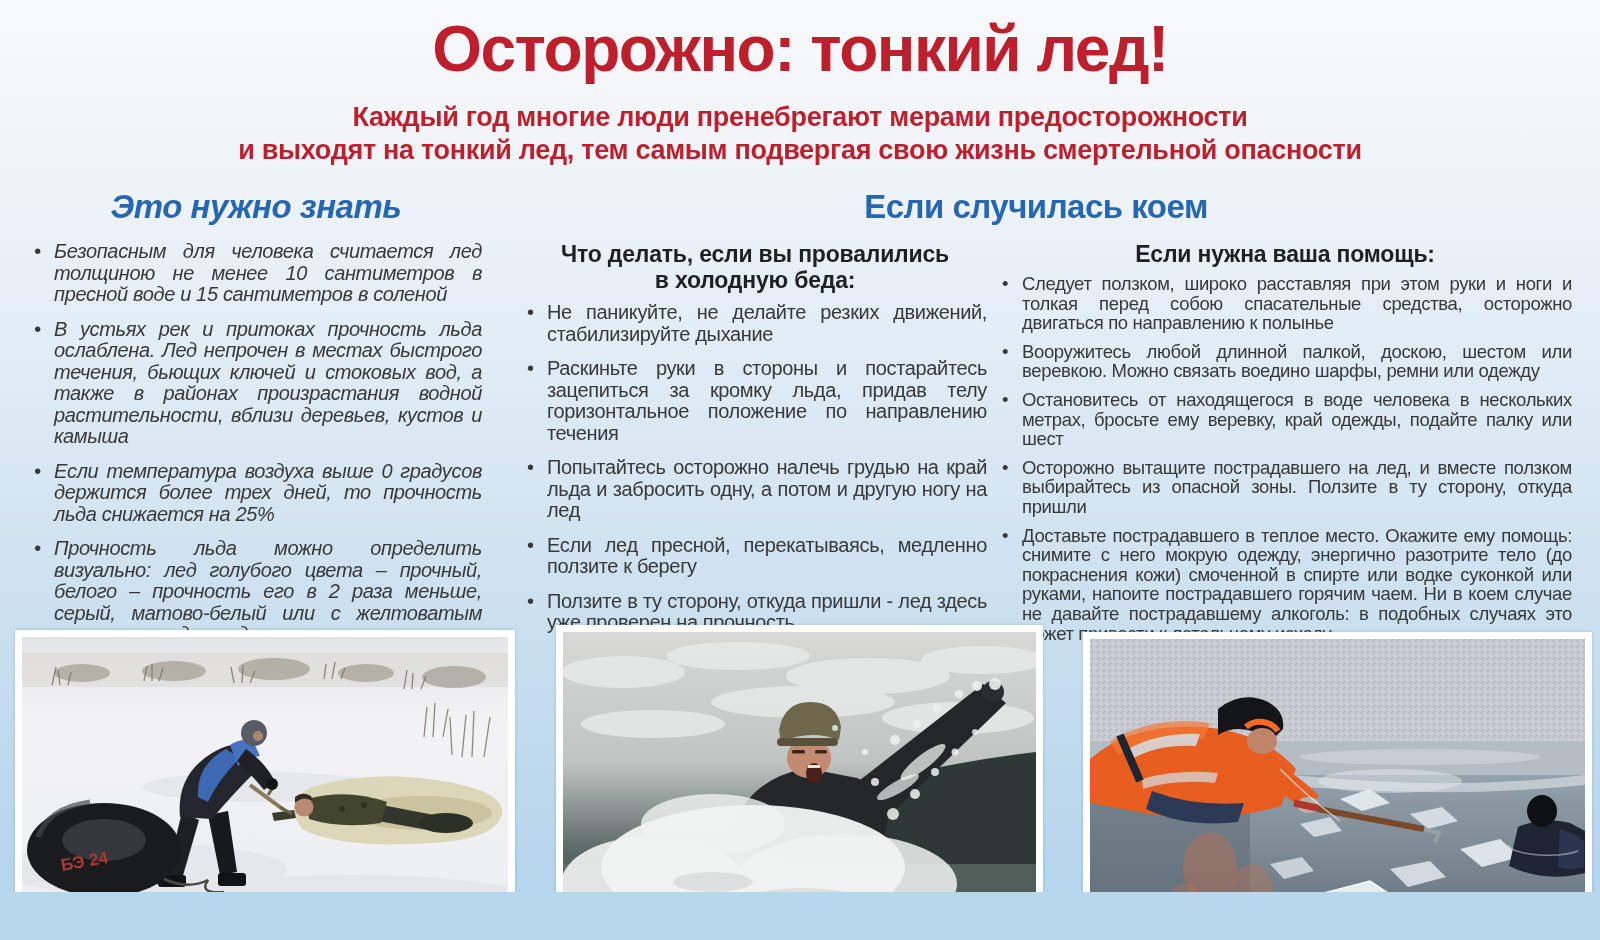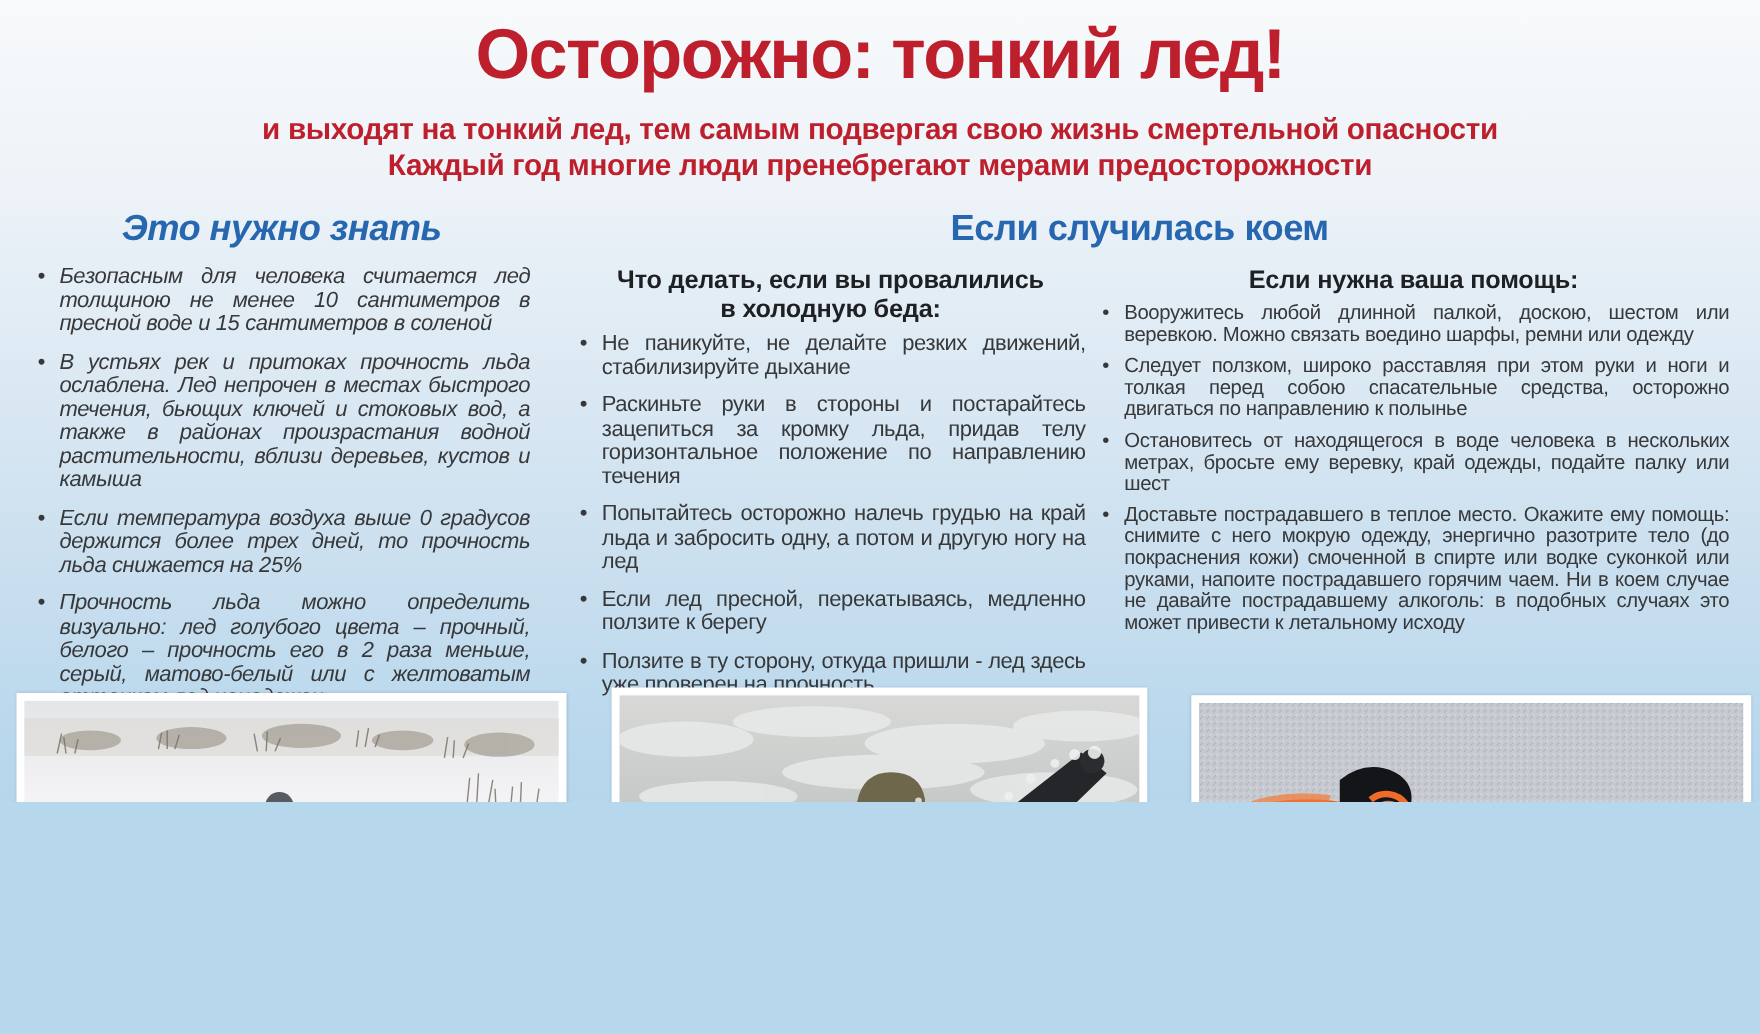--- a/index.html
+++ b/index.html
@@ -1,20 +1,20 @@
 <!DOCTYPE html>
 <html><head>
 <meta charset="utf-8">
 <style>
   html, body { margin: 0; padding: 0; background: #b7d7ec; }
   * { box-sizing: border-box; }
   .poster {
     position: relative;
     width: 1600px;
-    height: 729px;
+    height: 892px;
     overflow: hidden;
     font-family: "Liberation Sans", "DejaVu Sans", sans-serif;
     background: linear-gradient(180deg,
       #f8fafb 0%, #eef3f8 22%, #ddeaf4 45%,
       #cce0ef 68%, #bcd9ed 88%, #b6d6ec 100%);
     --red: #be1f2d;
     --blue: #2767b0;
     --ink: #37383a;
   }
   .title {
@@ -63,22 +63,22 @@
   .photo3 { left: 1083px; top: 632px; width: 509px; height: 297px; }
 </style>
 </head>
 <body>
 
 <div class="poster">
 
   <h1 class="title">Осторожно: тонкий лед!</h1>
 
   <div class="subtitle">
+    <div>Каждый год многие люди пренебрегают мерами предосторожности</div>
     <div>и выходят на тонкий лед, тем самым подвергая свою жизнь смертельной опасности</div>
-    <div>Каждый год многие люди пренебрегают мерами предосторожности</div>
   </div>
 
   <section class="col-know">
     <h2 class="section-h">Это нужно знать</h2>
     <ul class="bullets b-know">
       <li>Безопасным для человека считается лед толщиною не менее 10 сантиметров в пресной воде и 15 сантиметров в соленой</li>
       <li>В устьях рек и притоках прочность льда ослаблена. Лед непрочен в местах быстрого течения, бьющих ключей и стоковых вод, а также в районах произрастания водной растительности, вблизи деревьев, кустов и камыша</li>
       <li>Если температура воздуха выше 0 градусов держится более трех дней, то прочность льда снижается на 25%</li>
       <li>Прочность льда можно определить визуально: лед голубого цвета – прочный, белого – прочность его в 2 раза меньше, серый, матово-белый или с желтоватым оттенком лед ненадежен</li>
     </ul>
@@ -96,23 +96,24 @@
       <li>Раскиньте руки в стороны и постарайтесь зацепиться за кромку льда, придав телу горизонтальное положение по направлению течения</li>
       <li>Попытайтесь осторожно налечь грудью на край льда и забросить одну, а потом и другую ногу на лед</li>
       <li>Если лед пресной, перекатываясь, медленно ползите к берегу</li>
       <li>Ползите в ту сторону, откуда пришли - лед здесь уже проверен на прочность</li>
     </ul>
   </section>
 
   <section class="col-assist">
     <h3 class="sub-h">Если нужна ваша помощь:</h3>
     <ul class="bullets b-assist">
+      <li>Следует ползком, широко расставляя при этом руки и ноги и толкая перед собою спасательные средства, осторожно двигаться по направлению к полынье</li>
       <li>Вооружитесь любой длинной палкой, доскою, шестом или веревкою. Можно связать воедино шарфы, ремни или одежду</li>
-      <li>Следует ползком, широко расставляя при этом руки и ноги и толкая перед собою спасательные средства, осторожно двигаться по направлению к полынье</li>
       <li>Остановитесь от находящегося в воде человека в нескольких метрах, бросьте ему веревку, край одежды, подайте палку или шест</li>
+      <li>Осторожно вытащите пострадавшего на лед, и вместе ползком выбирайтесь из опасной зоны. Ползите в ту сторону, откуда пришли</li>
       <li>Доставьте пострадавшего в теплое место. Окажите ему помощь: снимите с него мокрую одежду, энергично разотрите тело (до покраснения кожи) смоченной в спирте или водке суконкой или руками, напоите пострадавшего горячим чаем. Ни в коем случае не давайте пострадавшему алкоголь: в подобных случаях это может привести к летальному исходу</li>
     </ul>
   </section>
 
   <figure class="photo photo1">
     <svg viewBox="0 0 486 285" preserveAspectRatio="none">
       <defs>
         <linearGradient id="p1bg" x1="0" y1="0" x2="0" y2="1">
           <stop offset="0" stop-color="#e4e5e7"></stop>
           <stop offset="0.3" stop-color="#f3f3f5"></stop>

